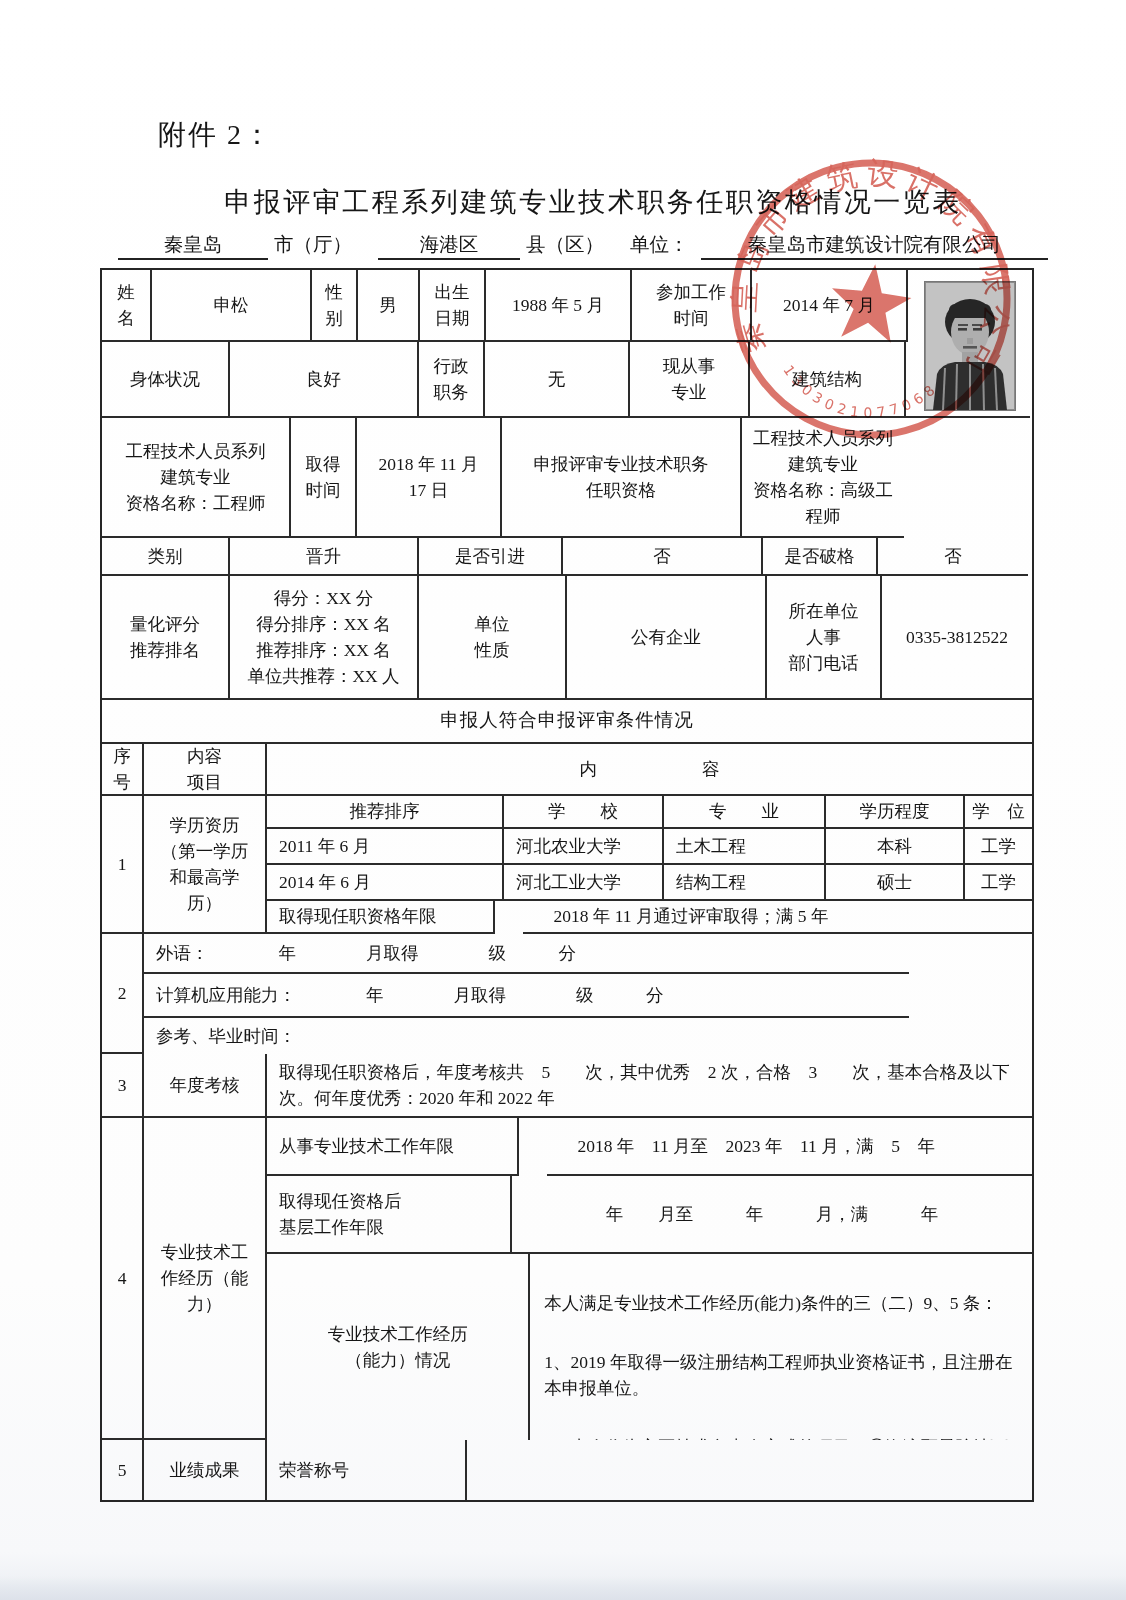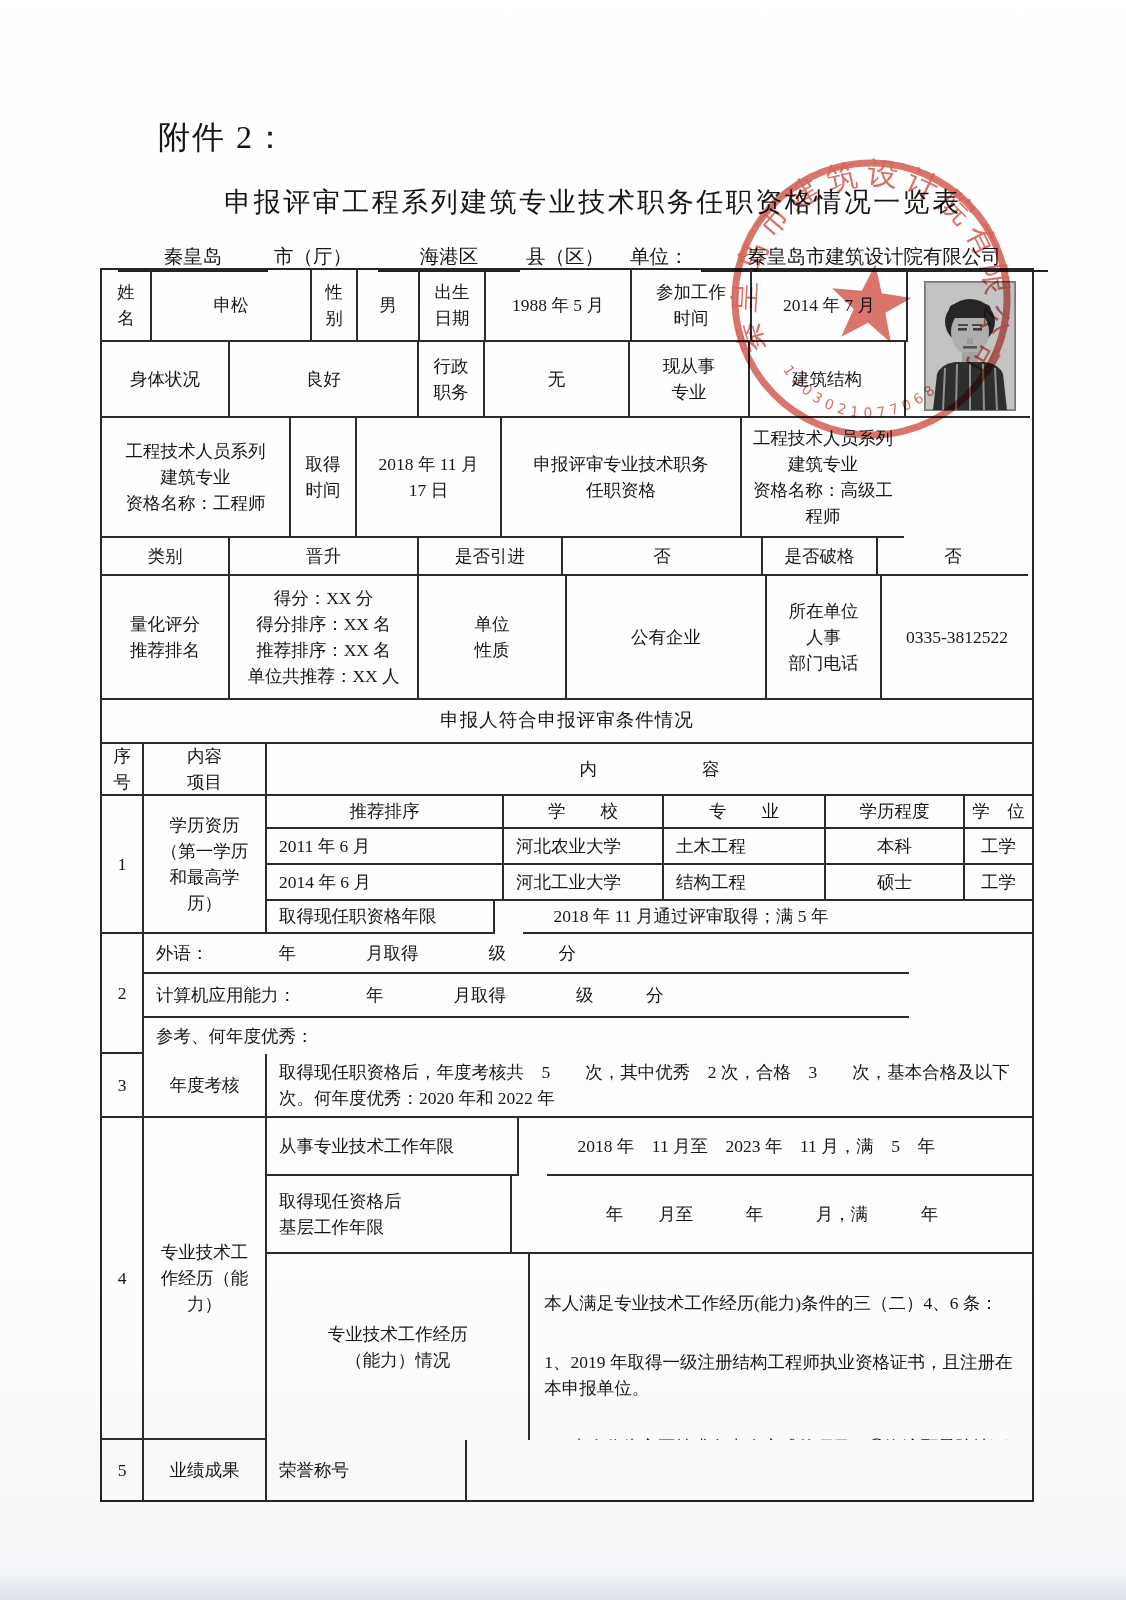--- a/index.html
+++ b/index.html
@@ -1,30 +1,30 @@
 <!DOCTYPE html>
 <html><head>
 <meta charset="utf-8">
 <style>
   html,body{margin:0;padding:0;background:#ffffff;}
   .sheet{
     position:relative;width:1126px;height:1600px;overflow:hidden;
     background:linear-gradient(180deg,#ffffff 0%,#fdfdfd 80%,#f7f8fa 97%,#e9edf2 100%);
     font-family:"Liberation Serif","DejaVu Serif",serif;color:#161616;
   }
-  .attachment{position:absolute;left:158px;top:116px;font-size:32px;letter-spacing:2px;}
+  .attachment{position:absolute;left:158px;top:116px;font-size:28px;letter-spacing:2px;}
   .doc-title{position:absolute;left:128px;top:184px;width:930px;text-align:center;
     font-size:27px;letter-spacing:2.5px;white-space:nowrap;}
   .subtitle{position:absolute;left:118px;top:231px;width:930px;display:flex;
     align-items:flex-end;font-size:19.5px;white-space:nowrap;}
   .u{border-bottom:2px solid #222;text-align:center;}
   .u.city{width:150px;}
   .u.district{width:142px;margin-left:20px;}
   .u.unit{flex:1;margin-left:6px;}
-  .plain{padding:0 6px 2px 6px;margin-top:12px;}
+  .plain{padding:0 6px 2px 6px;}
   .sp1{width:14px;}
   
   .tbl{position:absolute;left:100px;top:268px;width:930px;border:2px solid #262626;box-sizing:content-box;}
   .row{display:flex;}
   .c{box-sizing:border-box;border-right:2px solid #2b2b2b;border-bottom:2px solid #2b2b2b;
      display:flex;align-items:center;justify-content:center;text-align:center;
      font-size:17.5px;line-height:1.5;padding:2px 5px;white-space:pre-line;overflow:hidden;}
   .c.last{border-right:none;}
   .c.bb0{border-bottom:none;}
   .c.left{justify-content:flex-start;text-align:left;padding-left:12px;}
@@ -206,21 +206,21 @@
     <div class="row" style="height:120px">
       <div class="c" style="width:42px">2</div>
       <div class="stack last" style="width:765px">
         <div class="row" style="height:40px">
           <div class="c last left" style="width:765px">外语：　　　　年　　　　月取得　　　　级　　　分</div>
         </div>
         <div class="row" style="height:44px">
           <div class="c last left" style="width:765px">计算机应用能力：　　　　年　　　　月取得　　　　级　　　分</div>
         </div>
         <div class="row" style="height:36px">
-          <div class="c last left bb0" style="width:765px">参考、何年度优秀：</div>
+          <div class="c last left bb0" style="width:765px">参考、毕业时间：</div>
         </div>
       </div>
 
     </div>
 
     <div class="row" style="height:64px">
       <div class="c" style="width:42px">3</div>
       <div class="c" style="width:123px">年度考核</div>
       <div class="c last left" style="width:765px">取得现任职资格后，年度考核共　5　　次，其中优秀　2 次，合格　3　　次，基本合格及以下　　　次。何年度优秀：2020 年和 2022 年</div>
     </div>
@@ -237,21 +237,21 @@
         </div>
         <div class="row" style="height:78px">
           <div class="c left" style="width:262px">取得现任资格后
 基层工作年限</div>
           <div class="c last" style="width:558px">年　　月至　　　年　　　月，满　　　年</div>
         </div>
         <div class="row" style="height:186px">
           <div class="c bb0" style="width:264px">专业技术工作经历
 （能力）情况</div>
           <div class="c last bb0 exp" style="width:503px">
-            <p>本人满足专业技术工作经历(能力)条件的三（二）4、6 条：</p>
+            <p>本人满足专业技术工作经历(能力)条件的三（二）9、5 条：</p>
             <p>1、2019 年取得一级注册结构工程师执业资格证书，且注册在本申报单位。</p>
             <p>2、本人作为主要技术负责人完成的项目：①海滨颐昊院地下车库(大型)；　②皓月·天锦 2#住宅楼、3#住宅楼、6#住宅楼（大型）；③四季听海地下车库（大型）。</p>
           </div>
         </div>
       </div>
     </div>
 
     <div class="row" style="height:60px">
       <div class="c bb0" style="width:42px">5</div>
       <div class="c bb0" style="width:123px">业绩成果</div>

